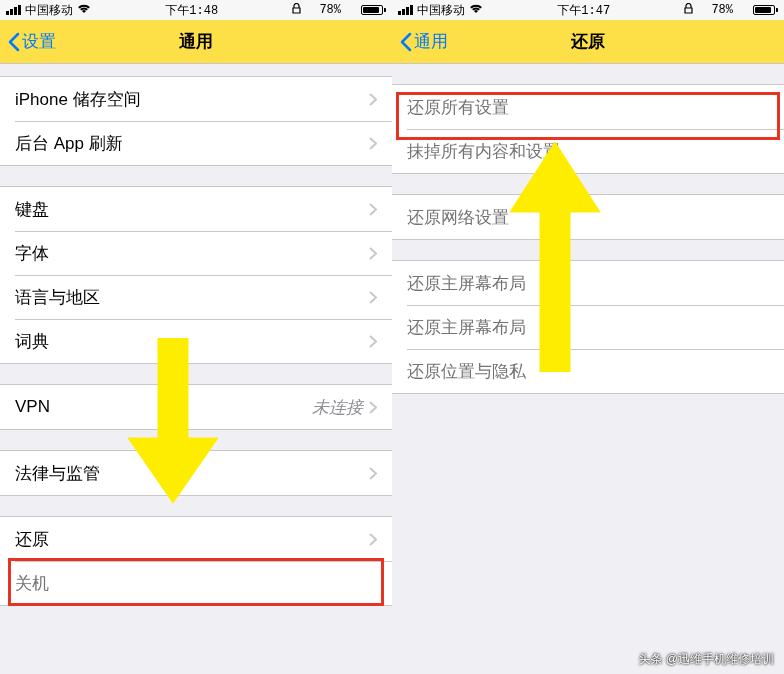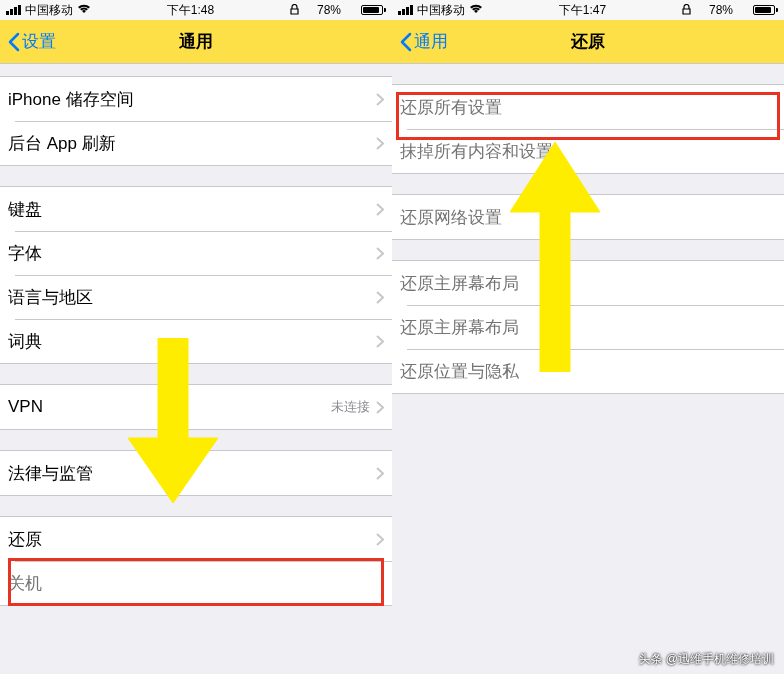--- a/index.html
+++ b/index.html
@@ -25,20 +25,21 @@
     }
     .status-bar {
       height: 20px;
       background: #f7f7f8;
       display: flex;
       align-items: center;
       justify-content: space-between;
       padding: 0 6px;
       font-size: 12px;
       font-weight: 500;
+      font-family: Liberation Mono, monospace;
     }
     .status-left { display: flex; align-items: center; gap: 4px; }
     .status-right { display: flex; align-items: center; gap: 18px; }
     .signal-bars { display: inline-flex; align-items: flex-end; gap: 1px; }
     .signal-bars span { width: 3px; background: #000; display: inline-block; }
     .signal-bars span:nth-child(1){height:4px}
     .signal-bars span:nth-child(2){height:6px}
     .signal-bars span:nth-child(3){height:8px}
     .signal-bars span:nth-child(4){height:10px}
     .wifi-icon { font-size: 11px; }
@@ -83,33 +84,33 @@
       margin-top: 20px;
       background: #fff;
       border-top: 1px solid #c8c7cc;
       border-bottom: 1px solid #c8c7cc;
     }
     .group.tight { margin-top: 12px; }
     .cell {
       min-height: 44px;
       display: flex;
       align-items: center;
-      padding: 0 8px;
+      padding: 0 15px;
       position: relative;
       cursor: pointer;
       background: #fff;
     }
     .cell + .cell::before {
       content: "";
       position: absolute; left: 15px; right: 0; top: 0;
       height: 1px; background: #c8c7cc;
     }
     .cell-label { flex: 1; font-size: 17px; color: #000; }
     .cell-label.blue { color: #737373; }
-    .cell-value { font-size: 13px; color: #8e8e93; margin-right: 6px; }
+    .cell-value { font-size: 17px; color: #8e8e93; margin-right: 6px; font-style: italic; }
     .chevron {
       width: 8px; height: 13px;
       flex-shrink: 0;
     }
     .chevron polyline { stroke: #c7c7cc; stroke-width: 2; fill: none; }
     .highlight-red {
       position: absolute;
       border: 3px solid #e83323;
       pointer-events: none;
       z-index: 5;

